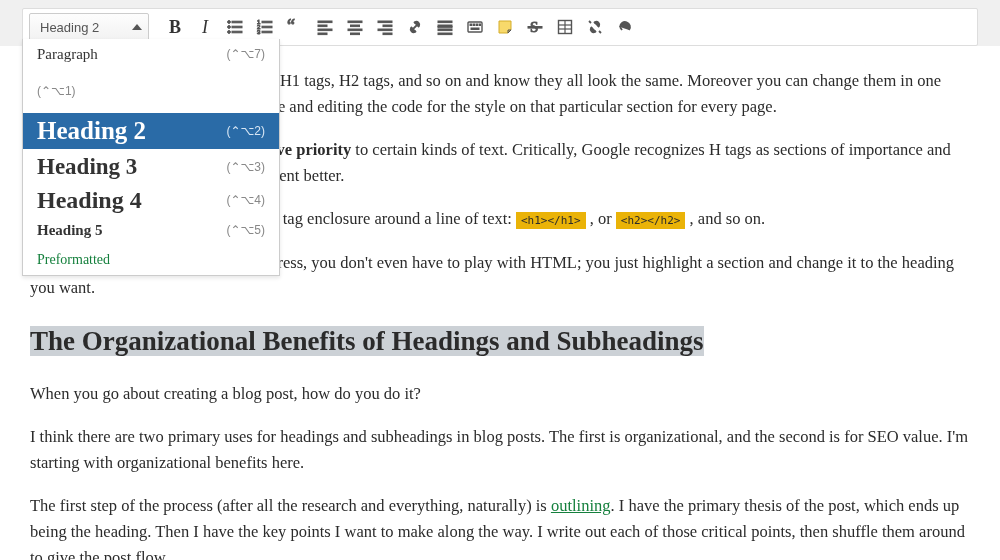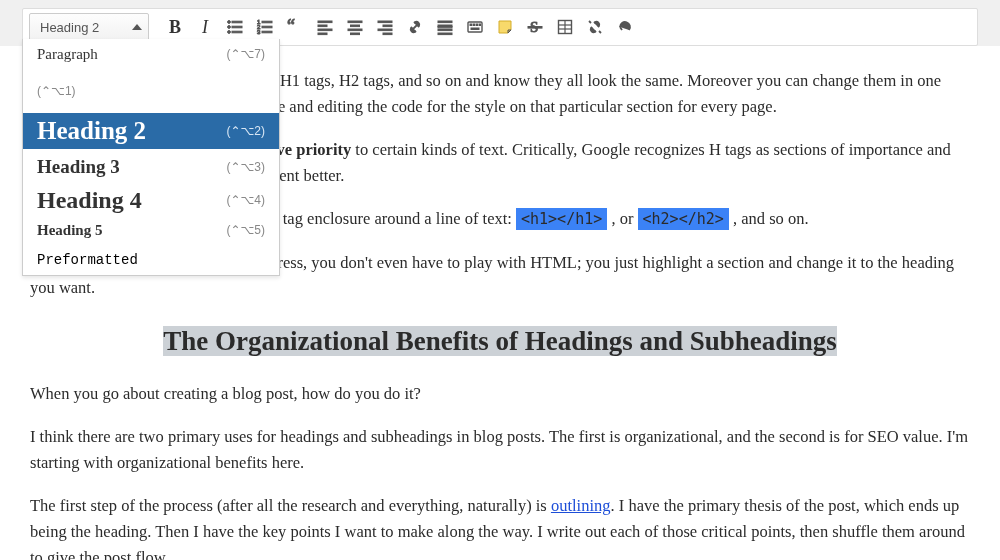--- a/index.html
+++ b/index.html
@@ -11,32 +11,32 @@
   .tool-btn svg { width:18px; height:18px; stroke:#555; fill:#555; }
   .divider { width:8px; }
   .dropdown { position:absolute; top:39px; left:22px; width:258px; background:#fff; border:1px solid #ccc; border-top:none; z-index:10; font-family:Georgia,"Times New Roman",serif; box-shadow:0 2px 4px rgba(0,0,0,0.1); }
   .dd-item { display:flex; align-items:center; justify-content:space-between; padding:4px 14px; cursor:pointer; height:36px;gap:8px; }
   .dd-item.small { height:30px; }
   .dd-item.tall { height:44px; }
   .dd-item.active { background:#2a6ba7; color:#fff; }
   .dd-label { white-space:nowrap; }
   .dd-sc { font-size:12px; color:#888; font-family:Arial,sans-serif; }
   .dd-item.active .dd-sc { color:#d7e6f4; }
-  .pre-item { font-family:Liberation Mono, monospace; font-size:14px; color:#000000; }
+  .pre-item { font-family:Liberation Serif, serif; font-size:14px; color:#15803d; }
   .content { padding:22px 30px 20px 30px; background:#fff; font-family:Georgia,"Times New Roman",serif; font-size:16.5px; line-height:1.55; color:#2b2b2b; margin:0; overflow:hidden; }
   .content p { margin-bottom:18px; }
-  .content h2 { font-size:27px; font-weight:bold; margin:20px 0 18px 0;text-align:center; }
+  .content h2 { font-size:27px; font-weight:bold; margin:20px 0 18px 0; }
   .highlight { background:#ccd1d6; }
-  .content code { background:#3b82f6; padding:2px 5px; font-family:Menlo,Consolas,monospace; font-size:15px; }
-  .content a { color:#1d4ed8; text-decoration:underline; }
+  .content code { background:#eab308; padding:2px 5px; font-family:Menlo,Consolas,monospace; font-size:11px; }
+  .content a { color:#15803d; text-decoration:underline; }
   
   .fs-para { font-size:15px; }
   .fs-h1 { font-size:31px; font-weight:bold; }
   .fs-h2 { font-size:25px; font-weight:bold; }
-  .fs-h3 { font-size:19px; font-weight:bold; }
+  .fs-h3 { font-size:23px; font-weight:bold; }
   .fs-h4 { font-size:24px; font-weight:bold; }
   .fs-h5 { font-size:15px; font-weight:bold; }
   .fs-h6 { font-size:13px; font-weight:bold; }
   .icon-b { font-family:"Times New Roman",serif; font-weight:bold; font-size:18px; }
   .icon-i { font-family:"Times New Roman",serif; font-style:italic; font-size:18px; }
   .crop { width:1000px; height:560px; overflow:hidden; position:relative; background:#f0f0f0;}
 </style>
 </head>
 <body>
 

